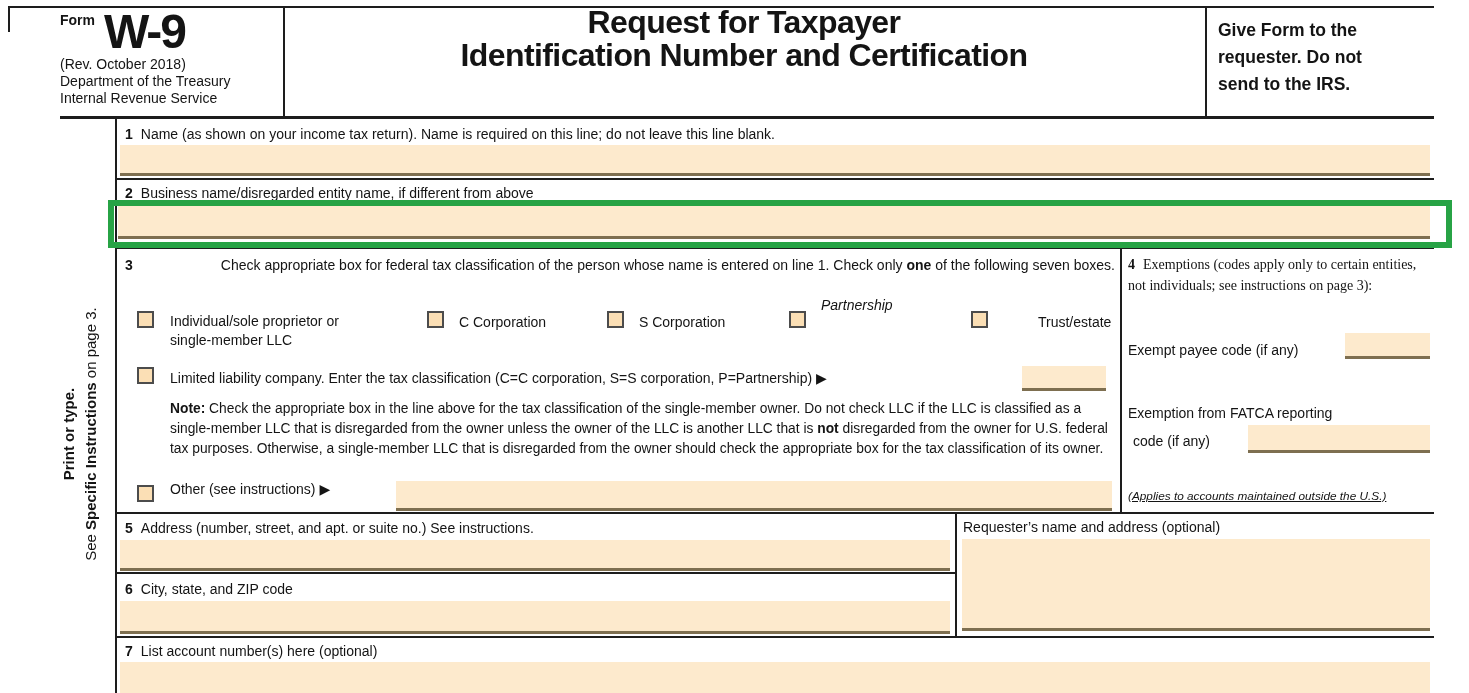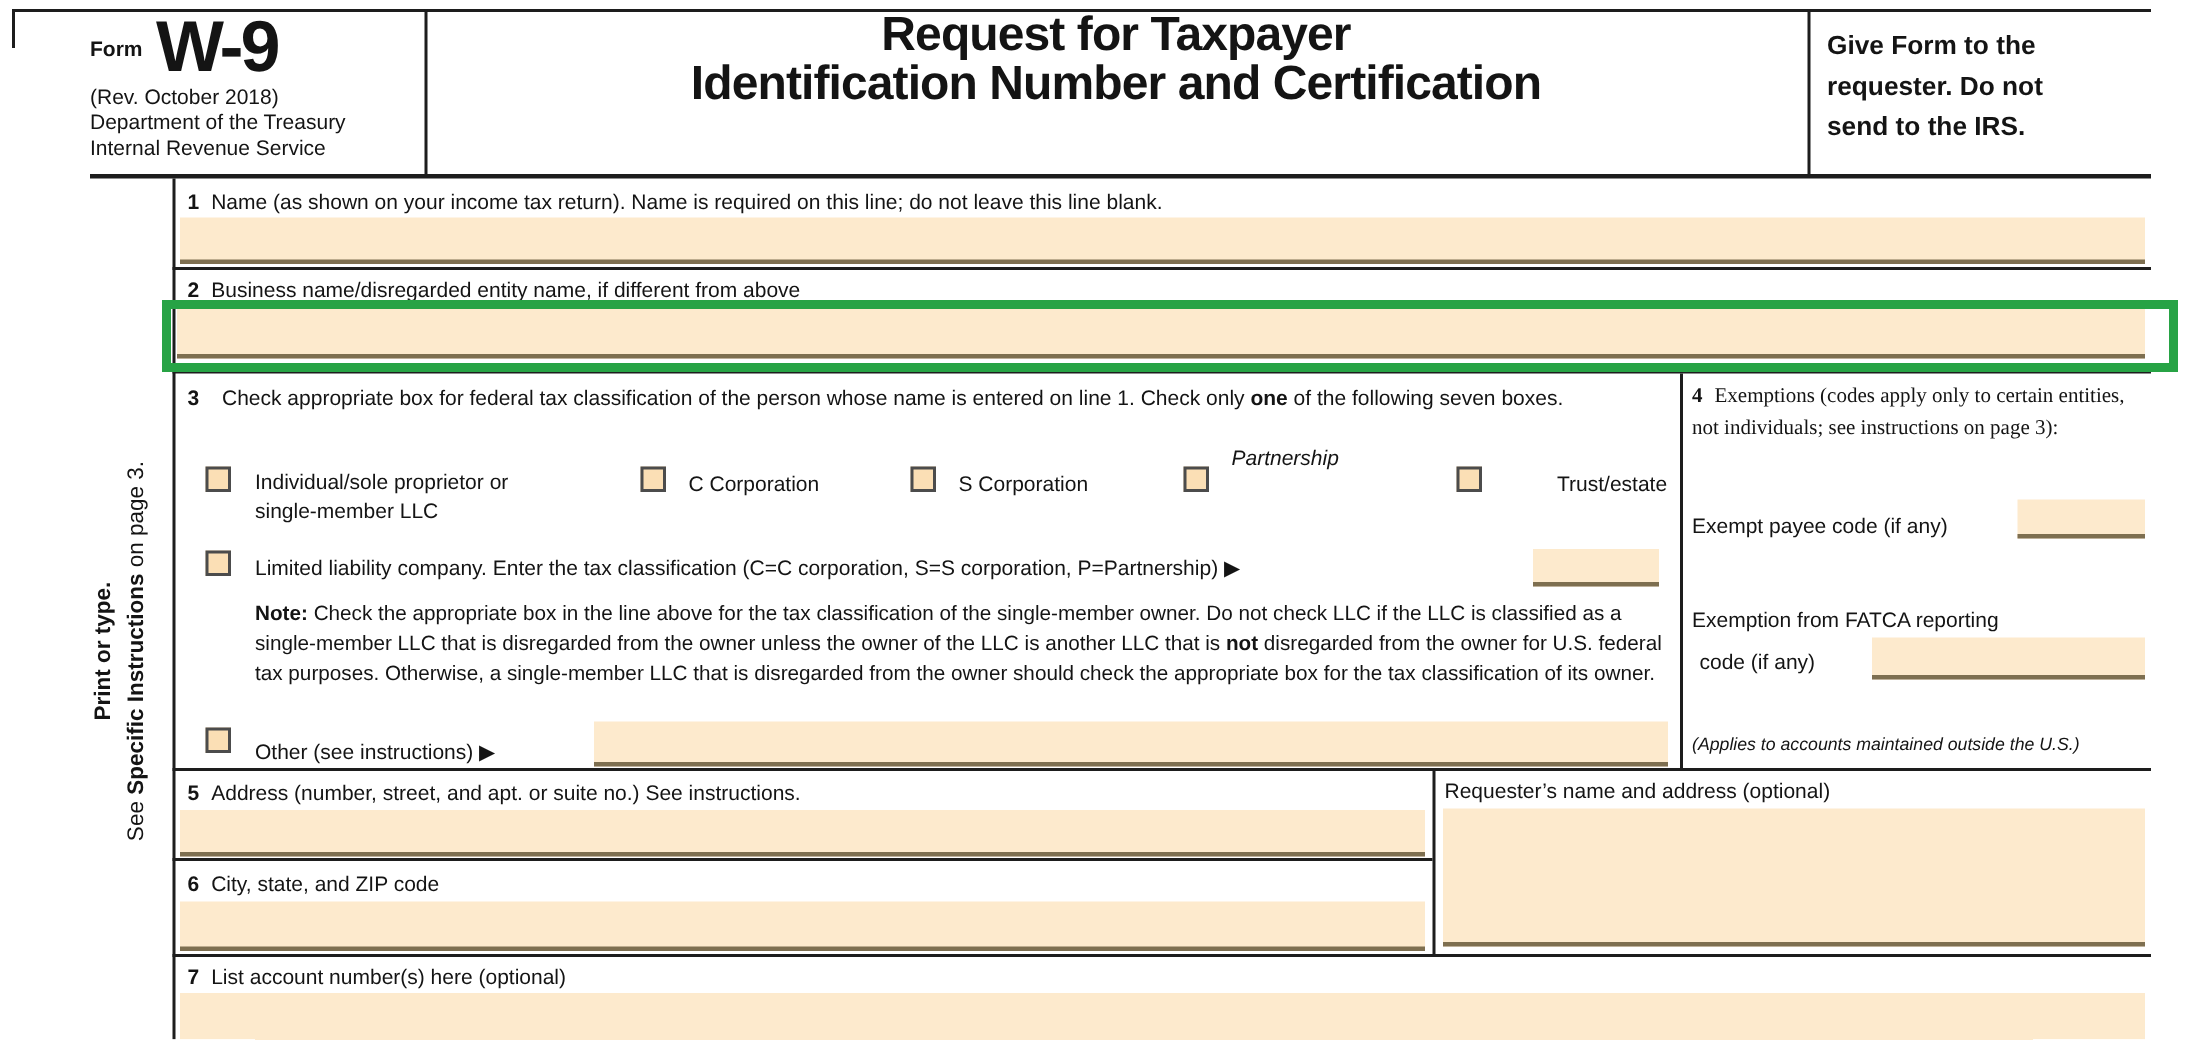--- a/index.html
+++ b/index.html
@@ -11,21 +11,21 @@
   .field{position:absolute;background:var(--field-fill,#fdeacd);
          border-bottom:3px solid var(--field-underline,#7e6f50);box-sizing:border-box;}
   .field.nounder{border-bottom:none;}
   .checkbox{position:absolute;width:17px;height:17px;background:var(--checkbox-fill,#fbdfb5);
             border:2px solid #4c4c4c;box-sizing:border-box;}
   .lbl{position:absolute;font-size:14px;line-height:18px;white-space:nowrap;}
   .lbl b{margin-right:8px;}
   .lbl.wrap{white-space:normal;}
   .lbl-flex{position:absolute;display:flex;font-size:14px;line-height:20px;}
   .lbl-flex .num{flex:0 0 23px;font-weight:bold;}
-  .lbl-flex .txt{flex:1;}
+  .lbl-flex .txt{flex:1;text-align:right;}
   .cb-label{position:absolute;font-size:14px;line-height:19px;}
   .note{position:absolute;font-size:13.8px;line-height:20px;}
   .small-italic{position:absolute;font-size:11.8px;font-style:italic;}
   .form-word{font-size:14px;font-weight:bold;}
   .form-number{font-size:48px;font-weight:bold;letter-spacing:-2px;line-height:40px;margin-left:9px;}
   .rev{font-size:14px;line-height:17px;}
   .title{position:absolute;text-align:center;font-weight:bold;font-size:32px;
          line-height:33px;letter-spacing:-0.6px;}
   .goto{position:absolute;text-align:center;font-weight:bold;font-size:16.5px;}
   .goto .url{font-style:italic;}
@@ -48,21 +48,21 @@
   <div class="vline" style="left:115px;top:119px;height:574px;"></div>
   <div class="hline" style="left:115px;top:178px;width:1319px;"></div>
   <div class="hline" style="left:115px;top:247px;width:1319px;"></div>
   <div class="vline" style="left:1120px;top:249px;height:263px;"></div>
   <div class="hline" style="left:115px;top:512px;width:1319px;"></div>
   <div class="vline" style="left:955px;top:514px;height:123px;"></div>
   <div class="hline" style="left:115px;top:572px;width:840px;"></div>
   <div class="hline" style="left:115px;top:636px;width:1319px;"></div>
 
   <div class="abs" style="left:60px;top:12px;width:220px;">
-    <div style="display:flex;align-items:center;">
+    <div style="display:flex;align-items:flex-start;">
       <span class="form-word">Form</span>
       <span class="form-number">W-9</span>
     </div>
     <div class="rev" style="margin-top:4px;">(Rev. October 2018)</div>
     <div class="rev">Department of the Treasury</div>
     <div class="rev">Internal Revenue Service</div>
   </div>
 
   <div class="title" style="left:285px;top:6px;width:918px;">
     <div>Request for Taxpayer</div>
@@ -114,34 +114,34 @@
 
   <div class="checkbox" style="left:137px;top:367px;"></div>
   <div class="cb-label" style="left:170px;top:369px;white-space:nowrap;">Limited liability company. Enter the tax classification (C=C corporation, S=S corporation, P=Partnership) ▶</div>
   <div class="field" style="left:1022px;top:366px;width:84px;height:25px;"></div>
 
   <div class="note" style="left:170px;top:399px;width:952px;">
     <b>Note:</b><span> Check the appropriate box in the line above for the tax classification of the single-member owner.  Do not check LLC if the LLC is classified as a single-member LLC that is disregarded from the owner unless the owner of the LLC is another LLC that is </span><b>not</b><span> disregarded from the owner for U.S. federal tax purposes. Otherwise, a single-member LLC that is disregarded from the owner should check the appropriate box for the tax classification of its owner.</span>
   </div>
 
   <div class="checkbox" style="left:137px;top:485px;"></div>
-  <div class="cb-label" style="left:170px;top:492px;">Other (see instructions) ▶</div>
+  <div class="cb-label" style="left:170px;top:480px;">Other (see instructions) ▶</div>
   <div class="field" style="left:396px;top:481px;width:716px;height:30px;"></div>
 
   <div class="lbl wrap" style="left:1128px;top:255px;width:295px;line-height:20.5px;font-family:Liberation Serif, serif;">
     <b>4</b><span>Exemptions (codes apply only to certain entities, not individuals; see instructions on page 3):</span>
   </div>
   <div class="lbl" style="left:1128px;top:341px;">Exempt payee code (if any)</div>
   <div class="field" style="left:1345px;top:333px;width:85px;height:26px;"></div>
 
   <div class="lbl" style="left:1128px;top:404px;">Exemption from FATCA reporting</div>
   <div class="lbl" style="left:1133px;top:432px;">code (if any)</div>
   <div class="field" style="left:1248px;top:425px;width:182px;height:28px;"></div>
 
-  <div class="small-italic" style="left:1128px;top:489px;">(Applies to accounts maintained outside the U.S.)</div>
+  <div class="small-italic" style="left:1128px;top:489px;text-decoration:underline;">(Applies to accounts maintained outside the U.S.)</div>
 
   <div class="lbl" style="left:125px;top:519px;">
     <b>5</b><span>Address (number, street, and apt. or suite no.) See instructions.</span>
   </div>
   <div class="field" style="left:120px;top:540px;width:830px;height:31px;"></div>
 
   <div class="lbl" style="left:963px;top:518px;">Requester’s name and address (optional)</div>
   <div class="field" style="left:962px;top:539px;width:468px;height:92px;"></div>
 
   <div class="lbl" style="left:125px;top:580px;">

